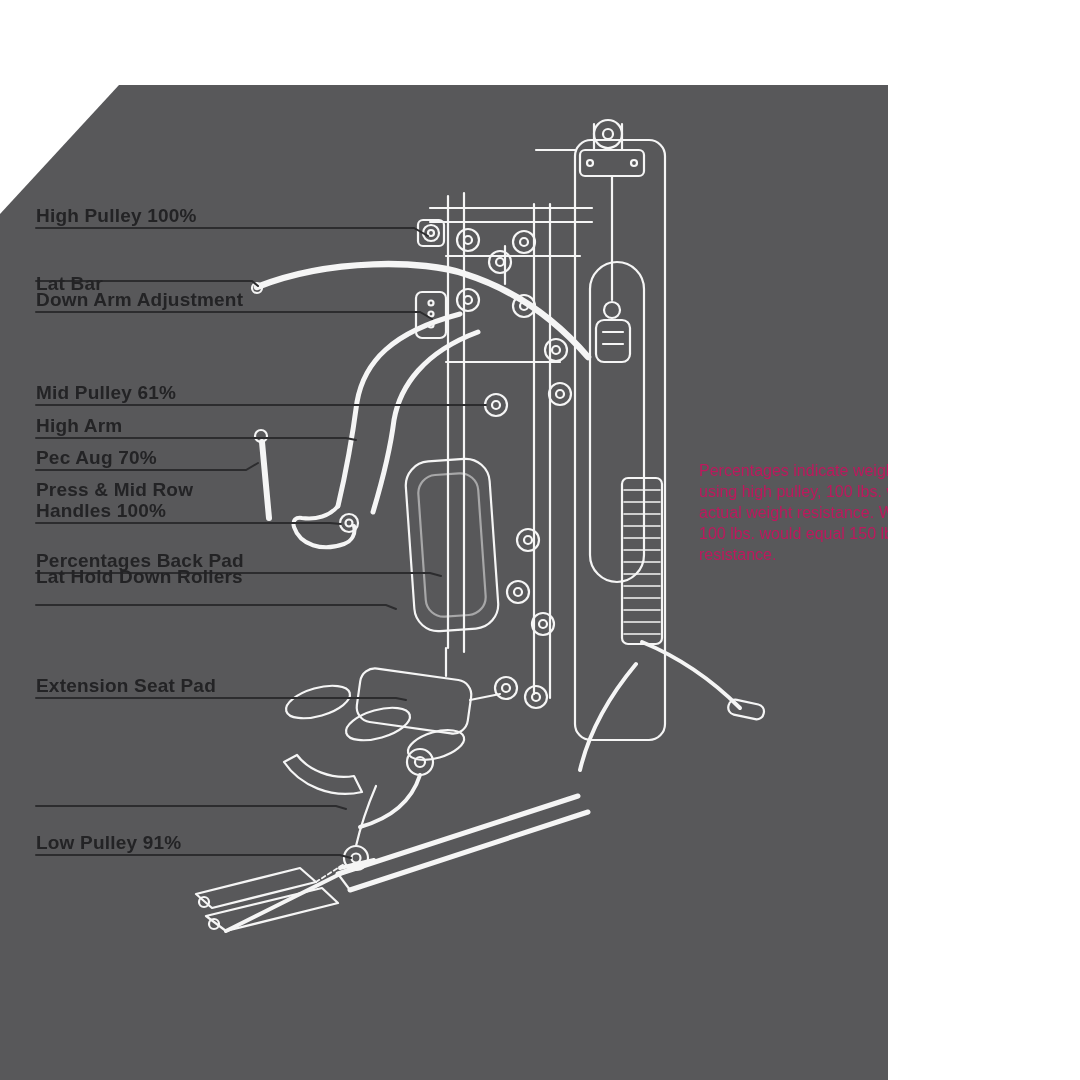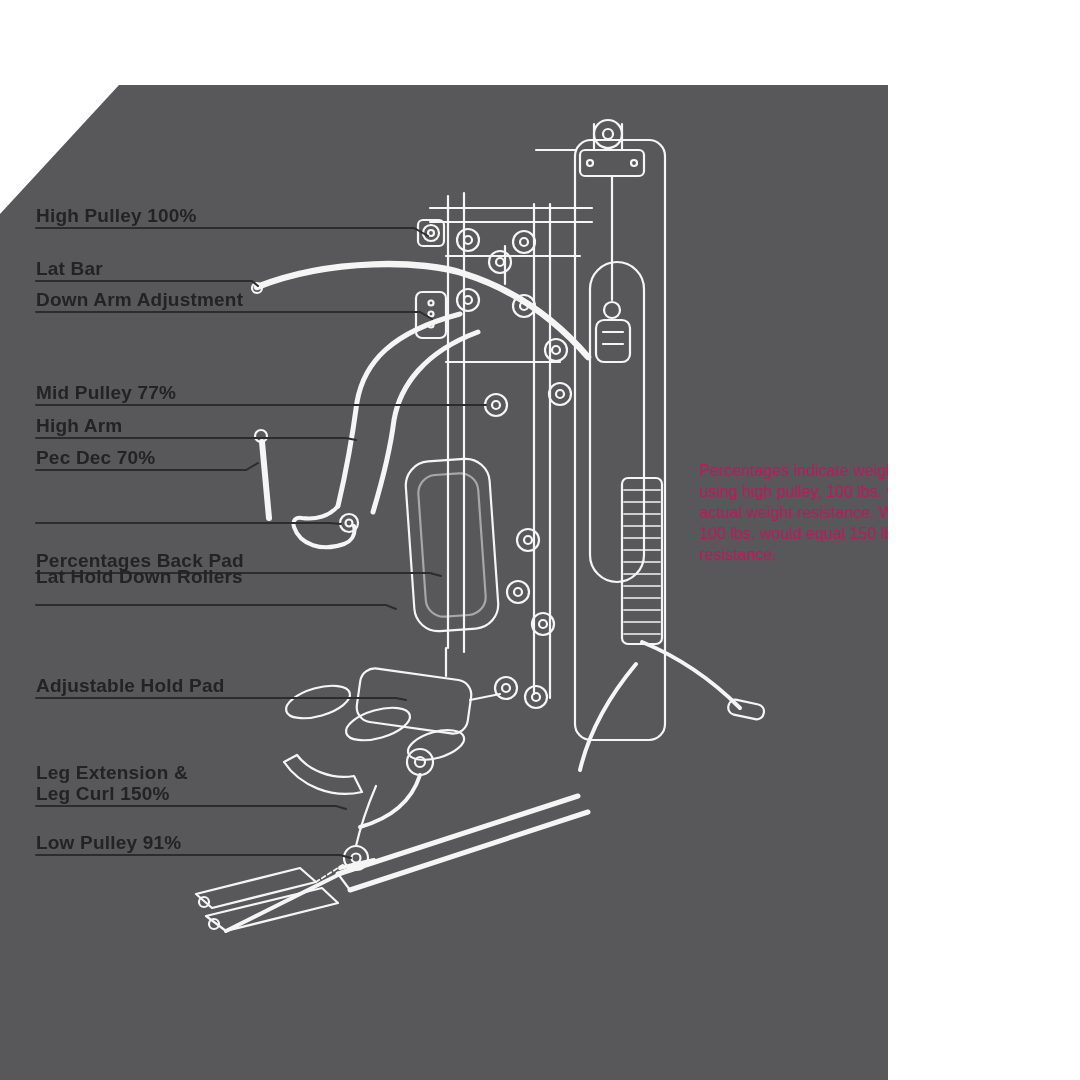--- a/index.html
+++ b/index.html
@@ -151,55 +151,55 @@
       <path d="M36,698 L396,698 L406,700"></path>
       <path d="M36,806 L336,806 L346,809"></path>
       <path d="M36,855 L340,855 L351,858"></path>
     </g>
   </svg>
 
   <div class="part-label" style="top:205px">
     <span>High Pulley 100%</span>
     <span></span>
   </div>
-  <div class="part-label" style="top:258px">
+  <div class="part-label" style="top:273px">
     <span>Lat Bar</span>
     <span></span>
   </div>
   <div class="part-label" style="top:289px">
     <span>Down Arm Adjustment</span>
     <span></span>
   </div>
   <div class="part-label" style="top:382px">
-    <span>Mid Pulley 77%</span>
+    <span>Mid Pulley 61%</span>
     <span></span>
   </div>
   <div class="part-label" style="top:415px">
     <span>High Arm</span>
     <span></span>
   </div>
   <div class="part-label" style="top:447px">
-    <span>Pec Dec 70%</span>
-    <span></span>
+    <span>Pec Aug 70%</span>
+    <span></span>
+  </div>
+  <div class="part-label" style="top:479px">
+    <span>Press &amp; Mid Row</span>
+    <span>Handles 100%</span>
   </div>
   <div class="part-label" style="top:550px">
     <span>Percentages Back Pad</span>
     <span></span>
   </div>
   <div class="part-label" style="top:566px">
     <span>Lat Hold Down Rollers</span>
     <span></span>
   </div>
   <div class="part-label" style="top:675px">
-    <span>Adjustable Hold Pad</span>
-    <span></span>
-  </div>
-  <div class="part-label" style="top:762px">
-    <span>Leg Extension &amp;</span>
-    <span>Leg Curl 150%</span>
+    <span>Extension Seat Pad</span>
+    <span></span>
   </div>
   <div class="part-label" style="top:832px">
     <span>Low Pulley 91%</span>
     <span></span>
   </div>
 
   <div class="note">Percentages indicate weight ratios. Examples: When using high pulley, 100 lbs. would equal 100 lbs. of actual weight resistance. When using leg developer, 100 lbs. would equal 150 lbs. of actual weight resistance.</div>
 
 </div>
 

